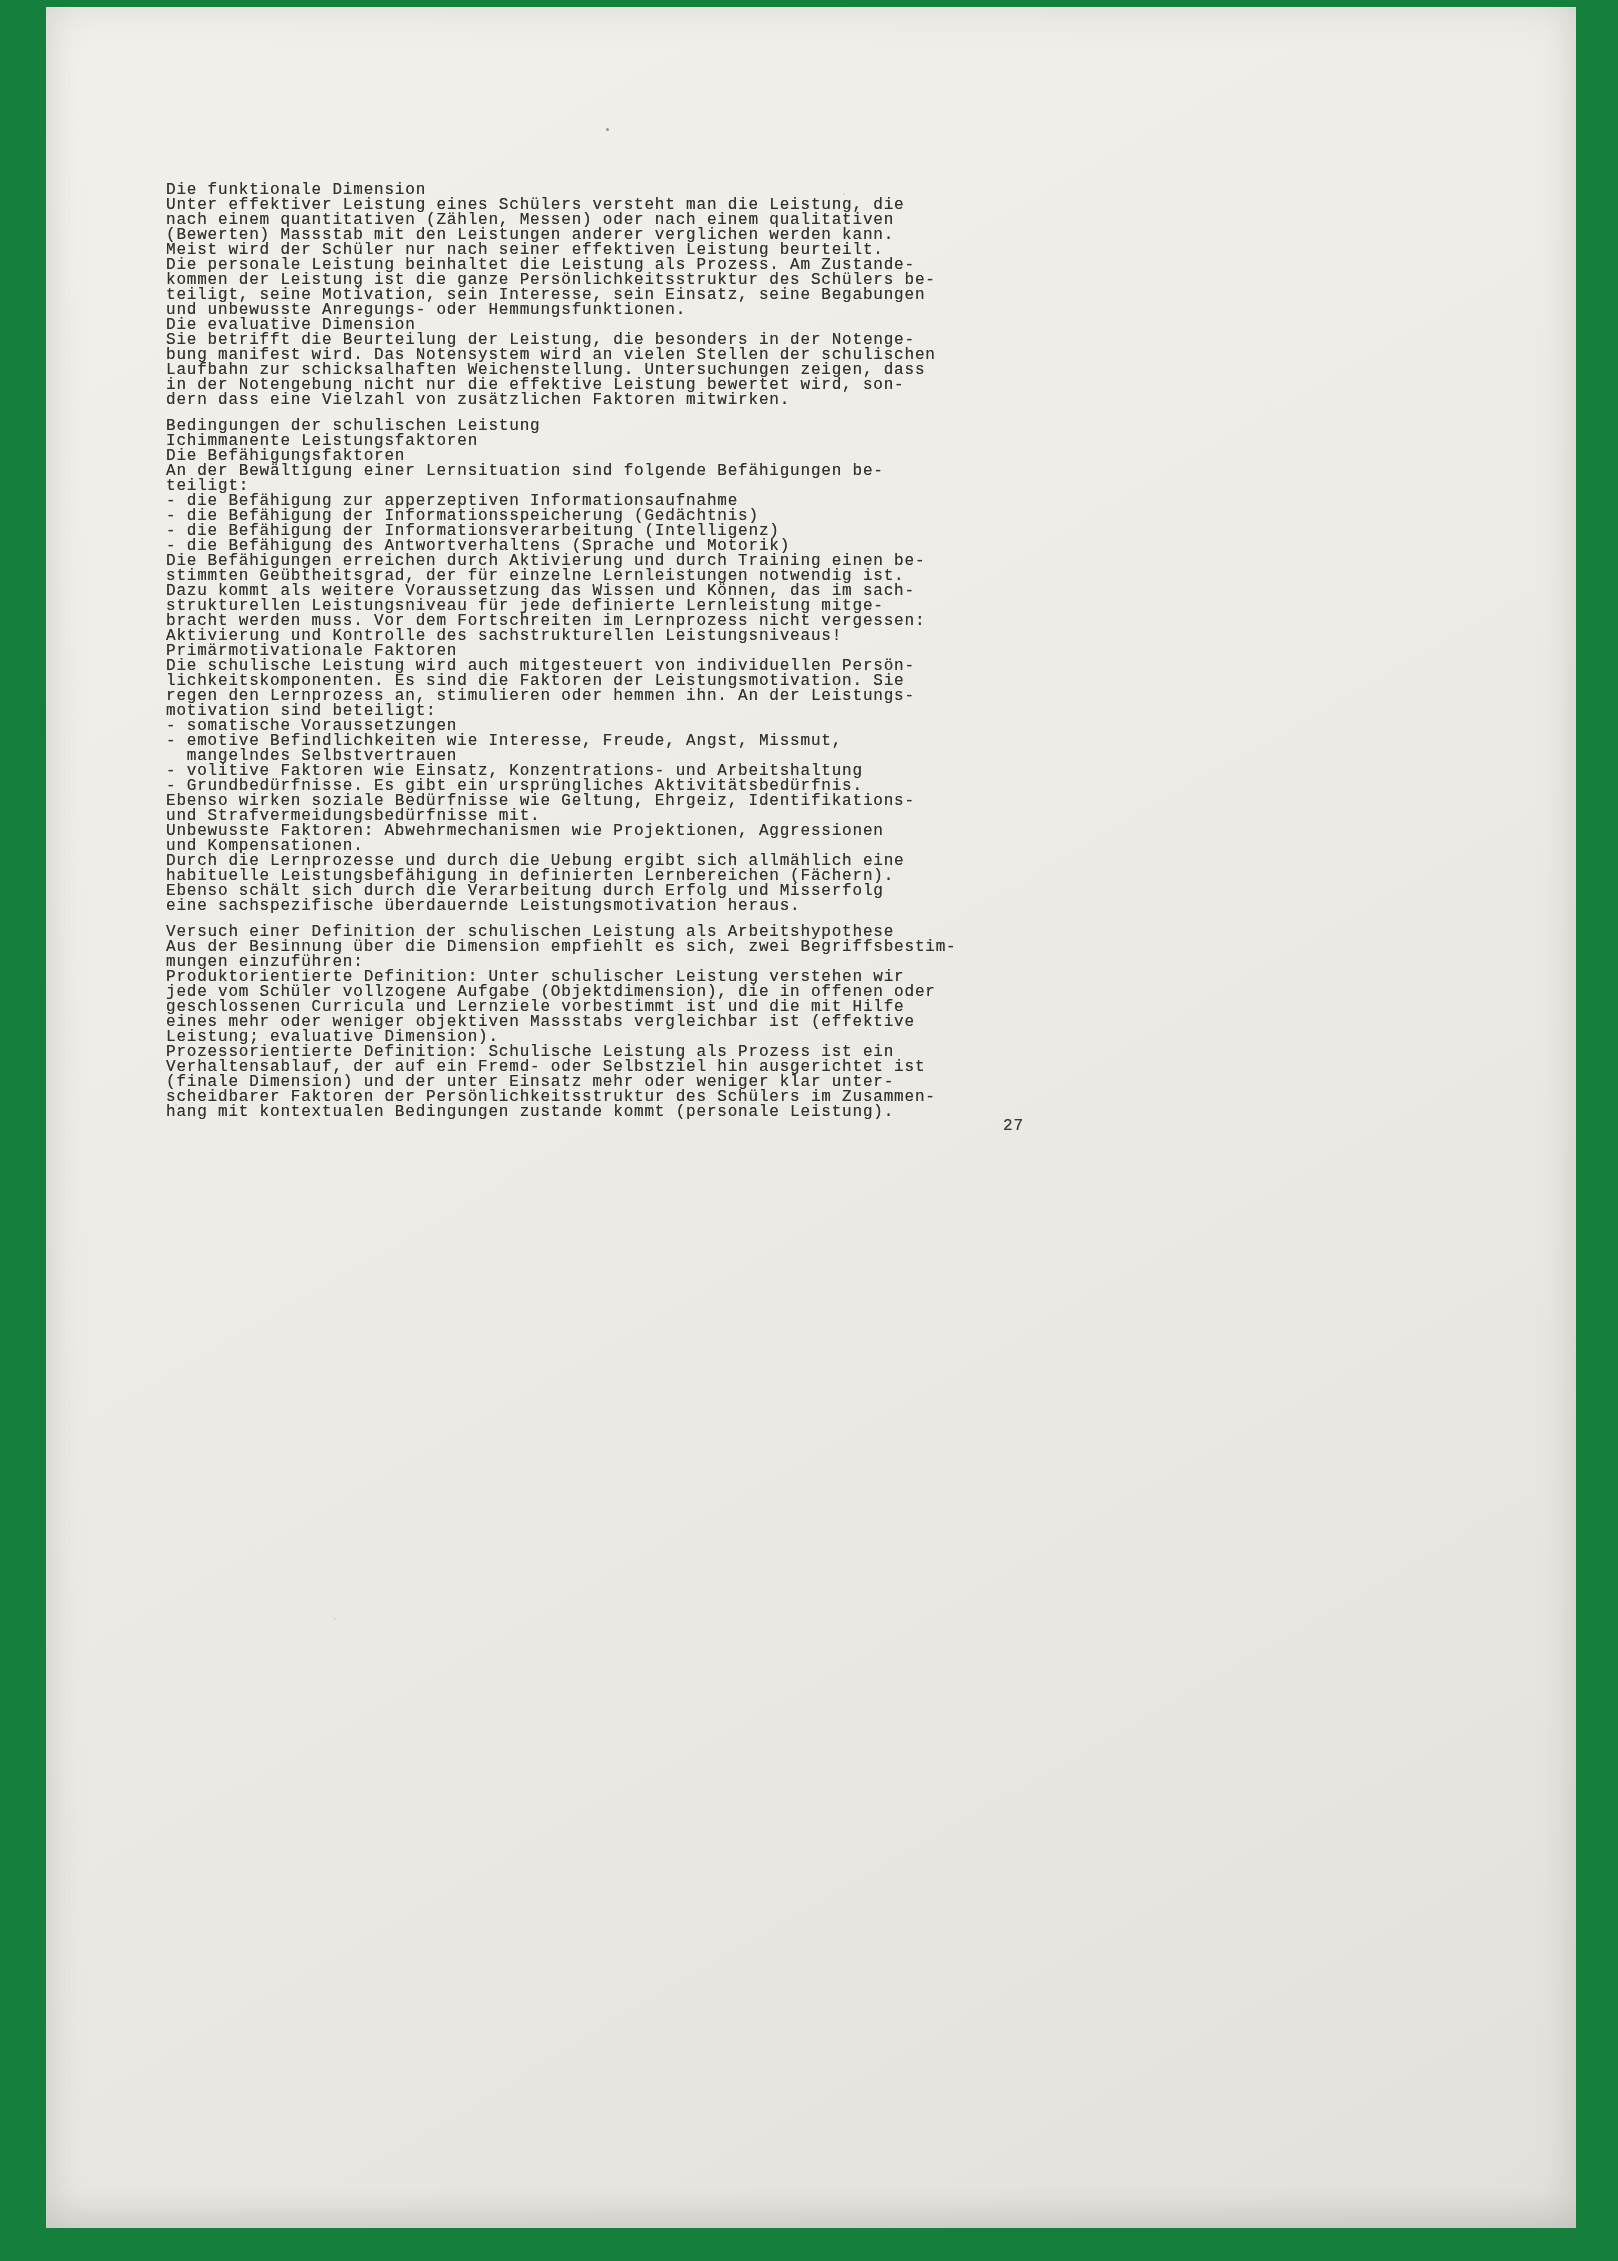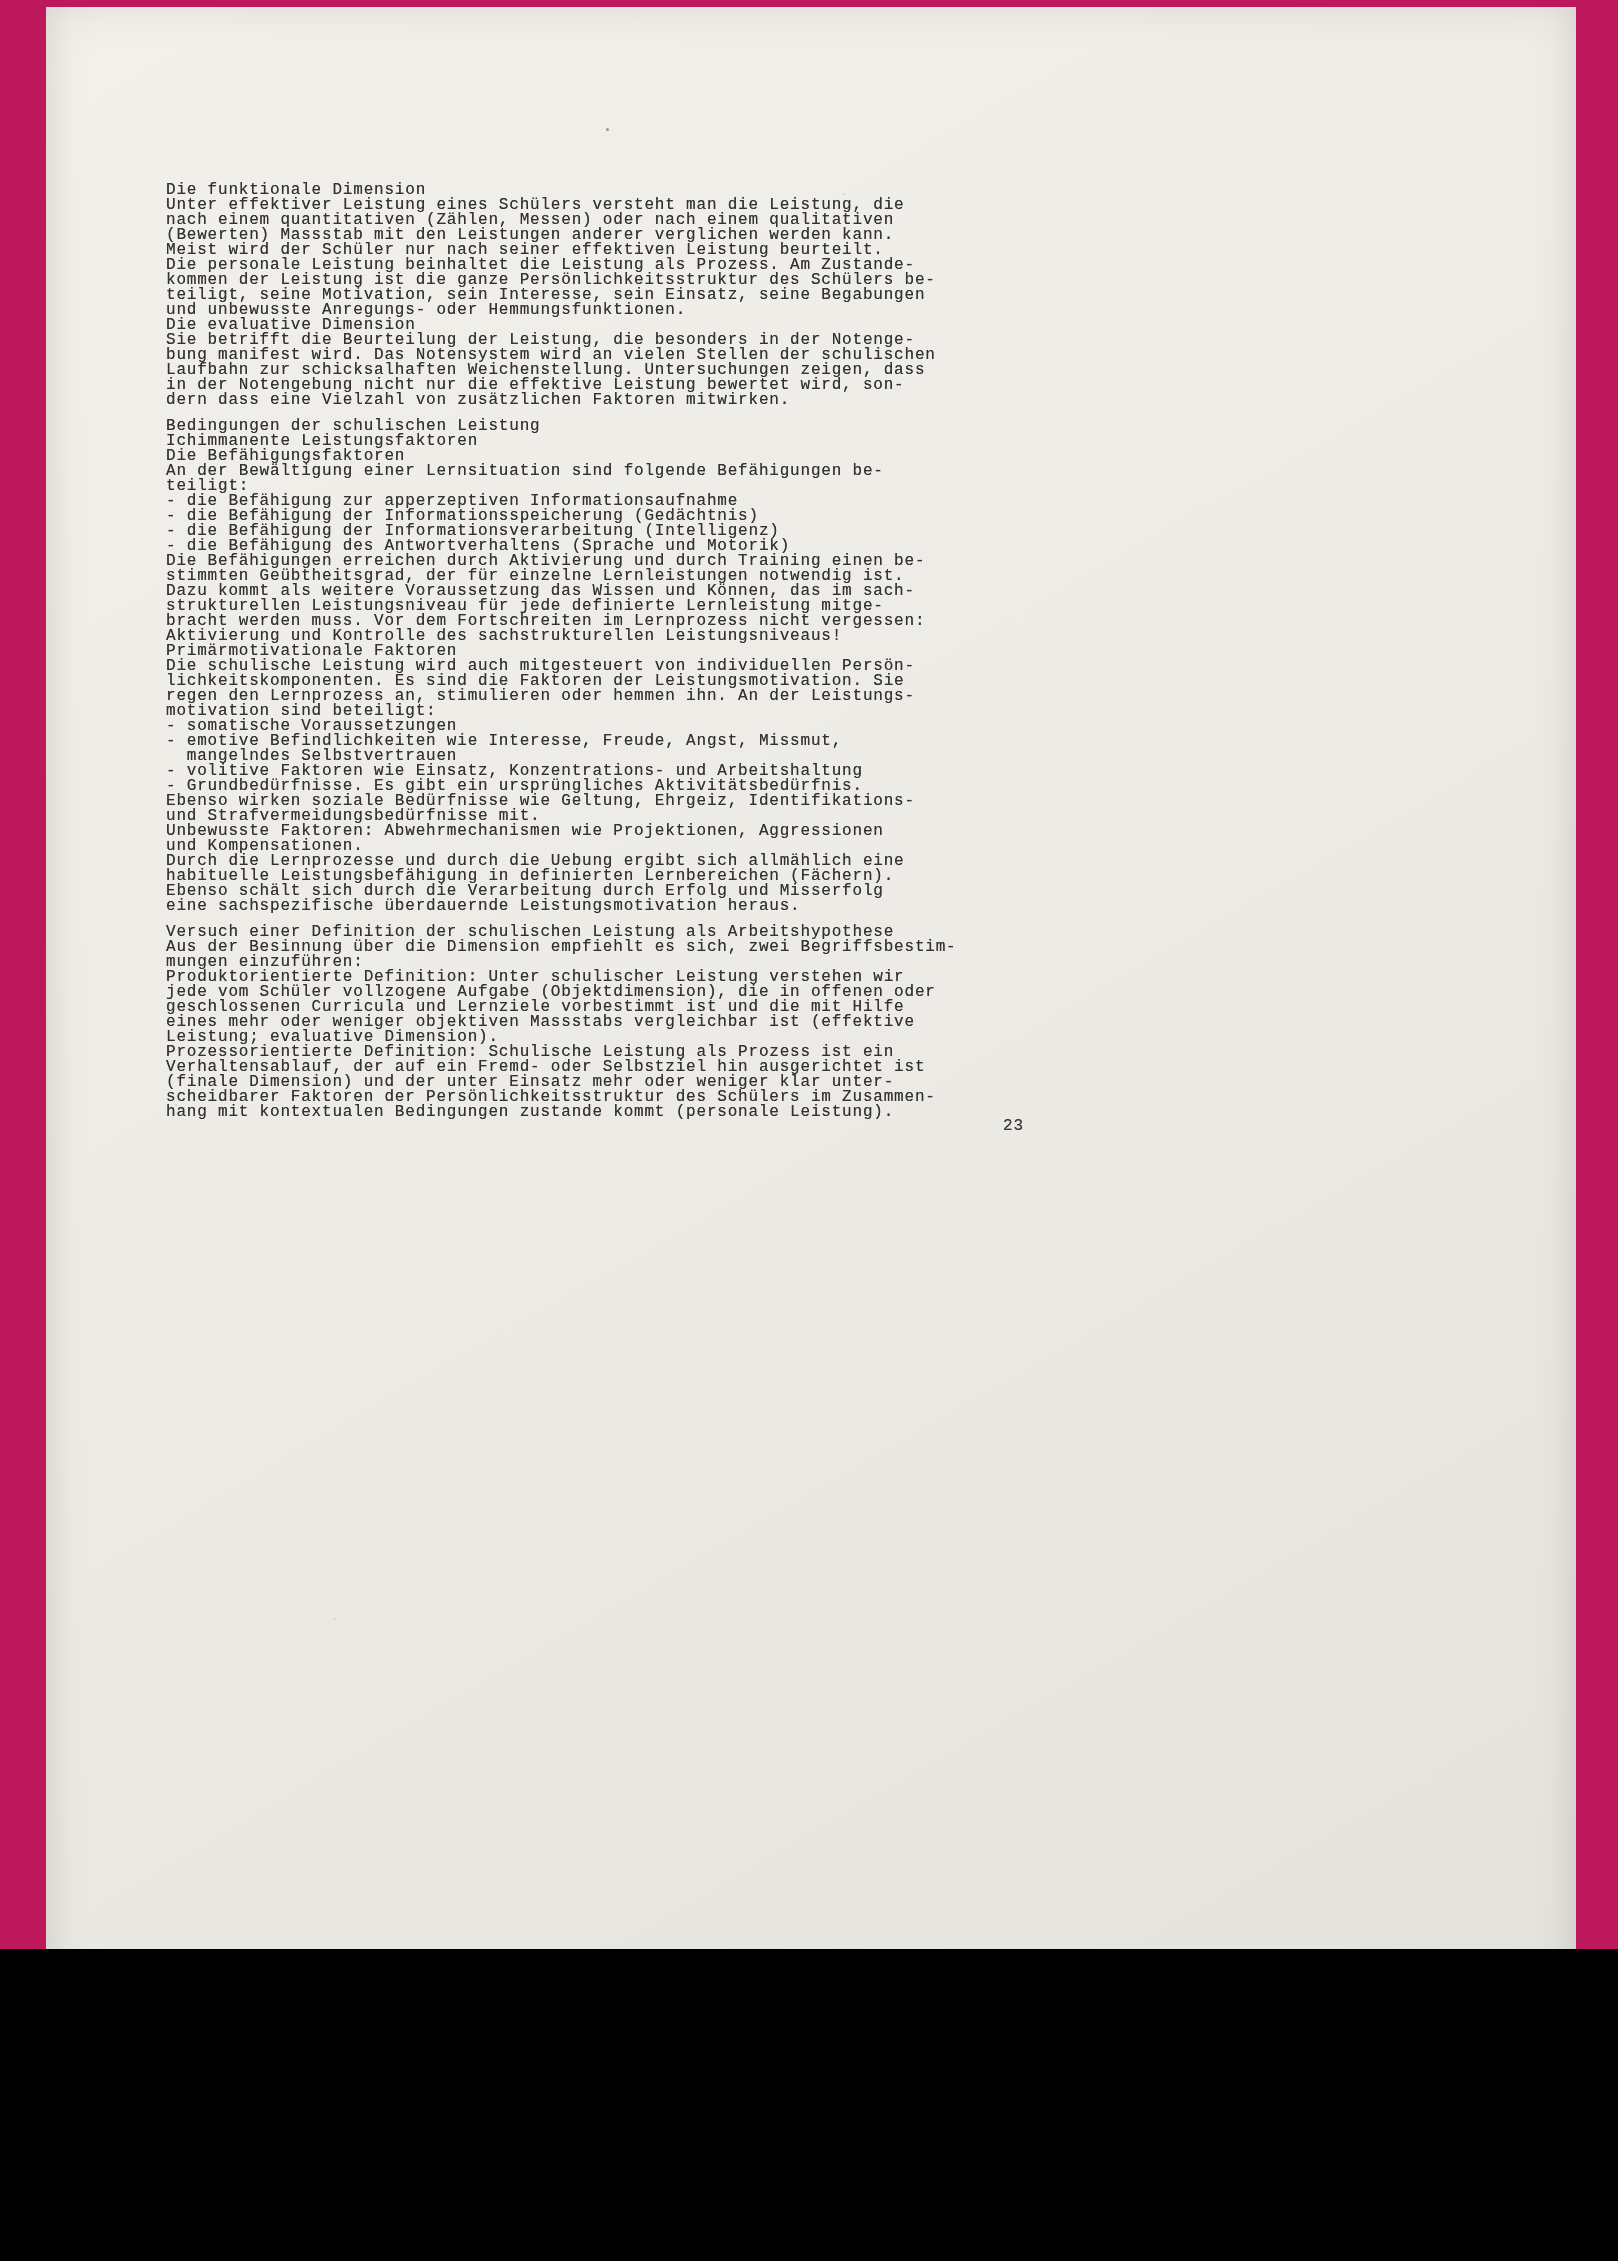--- a/index.html
+++ b/index.html
@@ -3,22 +3,22 @@
 <meta charset="utf-8">
 <style>
   html, body {
     margin: 0;
     padding: 0;
     background: #000;
   }
   #screen {
     position: relative;
     width: 1619px;
-    height: 1949px;
-    background: #be185d;
+    height: 2261px;
+    background: #15803d;
     overflow: hidden;
     font-family: "Liberation Mono", "DejaVu Sans Mono", monospace;
   }
   .page {
     position: absolute;
     left: 46px;
     top: 6.5px;
     width: 1530px;
     height: 2221px;
     background: linear-gradient(150deg, #f2f0ea 0%, #edebe5 45%, #e7e5df 80%, #e2e0da 100%);
@@ -126,16 +126,16 @@
 geschlossenen Curricula und Lernziele vorbestimmt ist und die mit Hilfe
 eines mehr oder weniger objektiven Massstabs vergleichbar ist (effektive
 Leistung; evaluative Dimension).
 Prozessorientierte Definition: Schulische Leistung als Prozess ist ein
 Verhaltensablauf, der auf ein Fremd- oder Selbstziel hin ausgerichtet ist
 (finale Dimension) und der unter Einsatz mehr oder weniger klar unter-
 scheidbarer Faktoren der Persönlichkeitsstruktur des Schülers im Zusammen-
 hang mit kontextualen Bedingungen zustande kommt (personale Leistung).</p>
     </div>
 
-    <div class="page-number">23</div>
+    <div class="page-number">27</div>
   </div>
 </div>
 
 
 </body></html>

